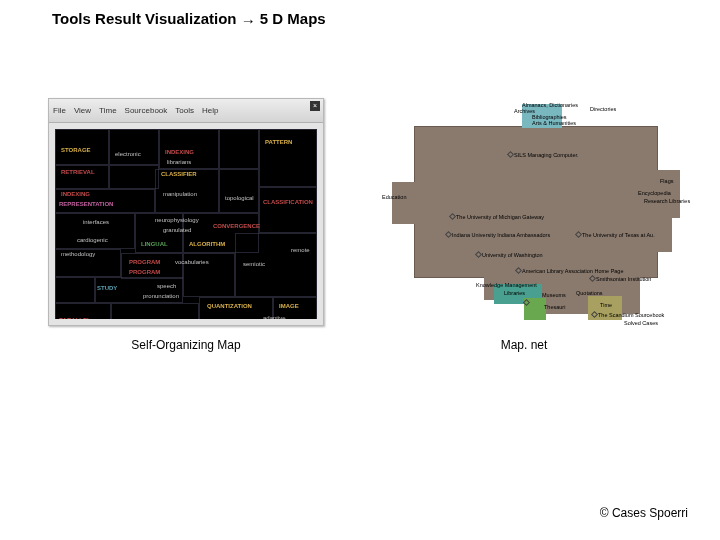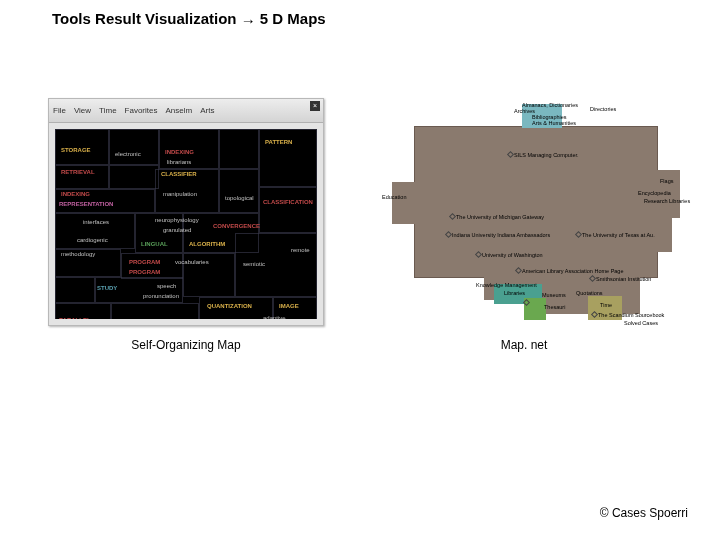--- a/index.html
+++ b/index.html
@@ -135,23 +135,23 @@
 </div>
 
 <div class="figures">
 
   <div class="fig">
     <div class="som-window">
       <div class="som-menubar">
         <span>File</span>
         <span>View</span>
         <span>Time</span>
-        <span>Favorites</span>
-        <span>Anselm</span>
-        <span>Arts</span>
+        <span>Sourcebook</span>
+        <span>Tools</span>
+        <span>Help</span>
         <span class="win-close">×</span>
       </div>
       <div class="som-canvas" id="som-canvas">
         <div class="som-cell" style="left:0;top:0;width:54px;height:36px"></div>
         <div class="som-cell" style="left:54px;top:0;width:50px;height:36px"></div>
         <div class="som-cell" style="left:104px;top:0;width:60px;height:40px"></div>
         <div class="som-cell" style="left:164px;top:0;width:40px;height:40px"></div>
         <div class="som-cell" style="left:204px;top:0;width:58px;height:58px"></div>
         <div class="som-cell" style="left:0;top:36px;width:54px;height:24px"></div>
         <div class="som-cell" style="left:54px;top:36px;width:50px;height:24px"></div>

